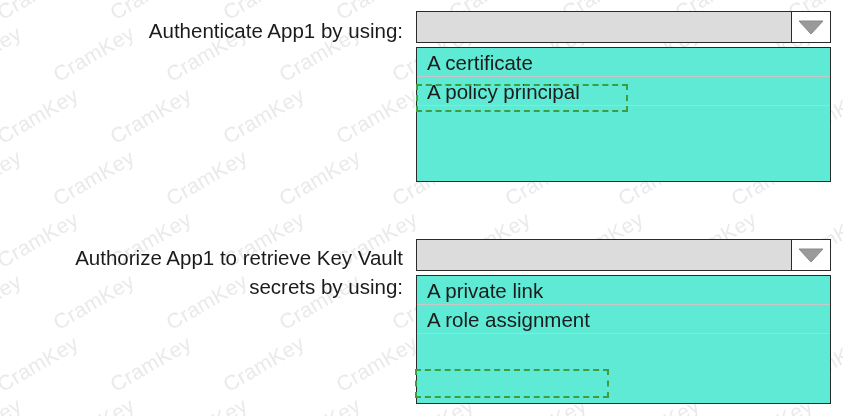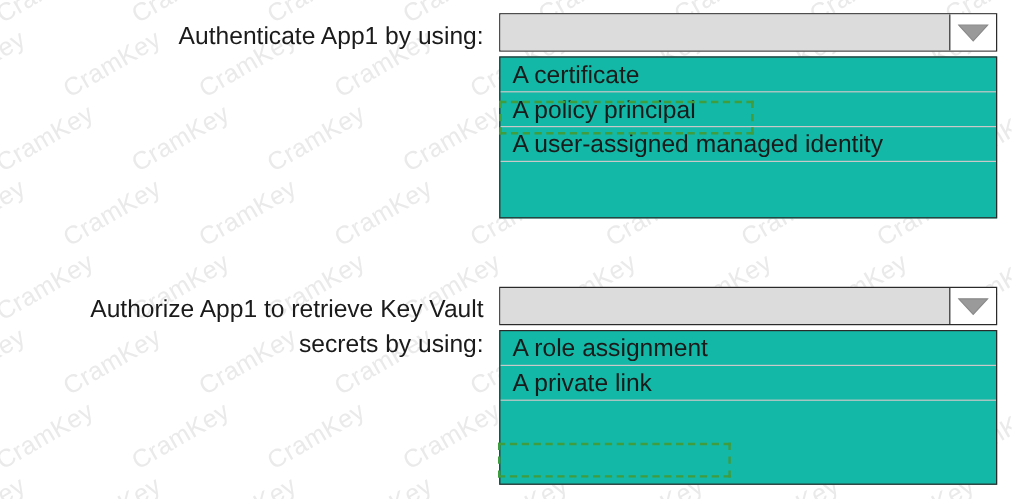--- a/index.html
+++ b/index.html
@@ -81,21 +81,21 @@
     align-items: center;
     justify-content: center;
   }
   .dd-arrow-btn svg { display: block; }
 
   
   .dd-list {
     position: absolute;
     box-sizing: border-box;
     border: 1.6px solid #2a2a2a;
-    background: #14b8a6;
+    background: #5eead4;
     overflow: hidden;
   }
   .dd-option {
     position: relative;
     box-sizing: border-box;
     height: 29px;
     line-height: 29px;
     padding-left: 10px;
     font-size: 20.5px;
     color: #1b1b1b;
@@ -199,41 +199,40 @@
       <div class="dd-arrow-btn">
         <svg width="26" height="15" viewBox="0 0 26 15" aria-hidden="true">
           <polygon points="1,1 25,1 13,14" fill="#9a9a9a" stroke="#8a8a8a" stroke-width="1"></polygon>
         </svg>
       </div>
     </div>
 
     <div class="dd-list" style="left:416px; top:47px; width:415px; height:135px;">
       <div class="dd-option">A certificate</div>
       <div class="dd-option">A policy principal</div>
-      <div class="dd-option">A user-assigned managed identity</div>
     </div>
 
     <div class="select-marker" style="left:416px; top:84px; width:212px; height:28px;"></div>
   </div>
 
   <div class="qrow">
 
     <div class="prompt-label" style="left:20px; top:243px; width:383px;">Authorize App1 to retrieve Key Vault
 secrets by using:</div>
 
     <div class="dd-header" style="left:416px; top:239px; width:415px; height:32px;">
       <div class="dd-value"></div>
       <div class="dd-arrow-btn">
         <svg width="26" height="15" viewBox="0 0 26 15" aria-hidden="true">
           <polygon points="1,1 25,1 13,14" fill="#9a9a9a" stroke="#8a8a8a" stroke-width="1"></polygon>
         </svg>
       </div>
     </div>
 
     <div class="dd-list" style="left:416px; top:275px; width:415px; height:129px;">
+      <div class="dd-option">A private link</div>
       <div class="dd-option">A role assignment</div>
-      <div class="dd-option">A private link</div>
     </div>
 
     <div class="select-marker" style="left:415px; top:369px; width:194px; height:29px;"></div>
   </div>
 
 </div>
 
 </body></html>

